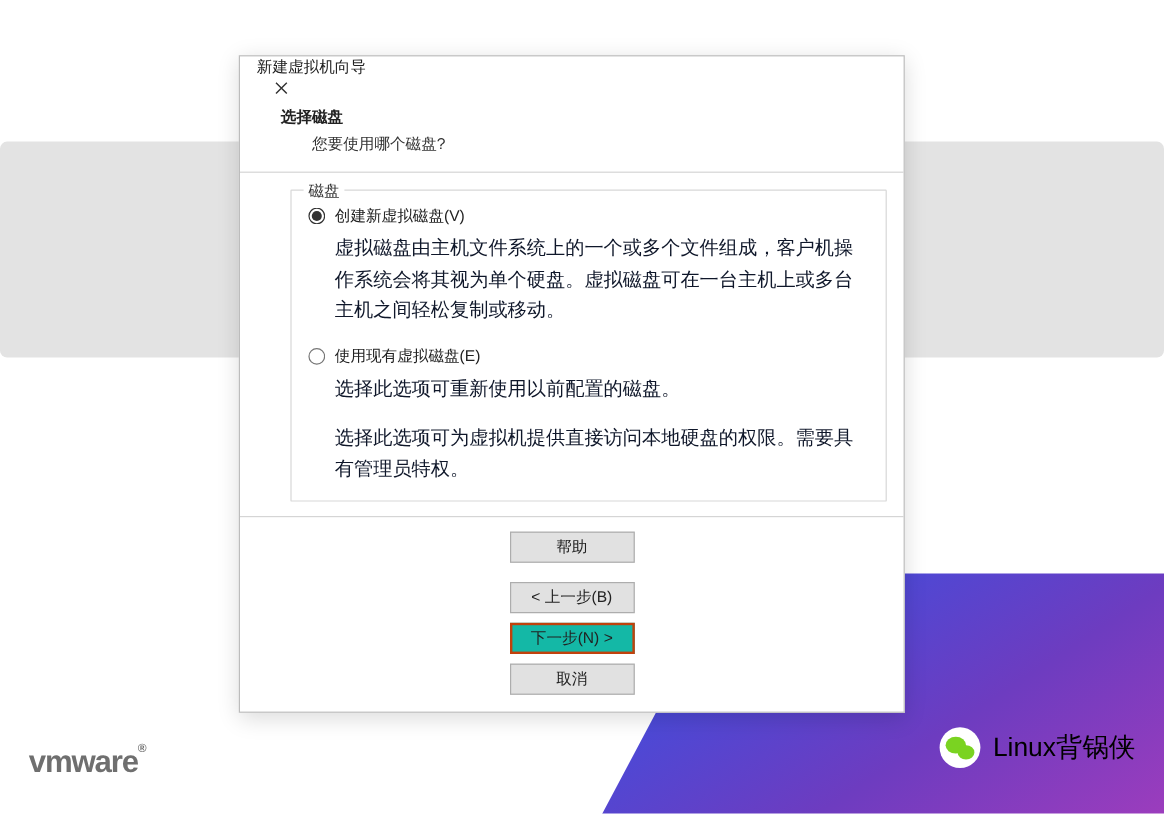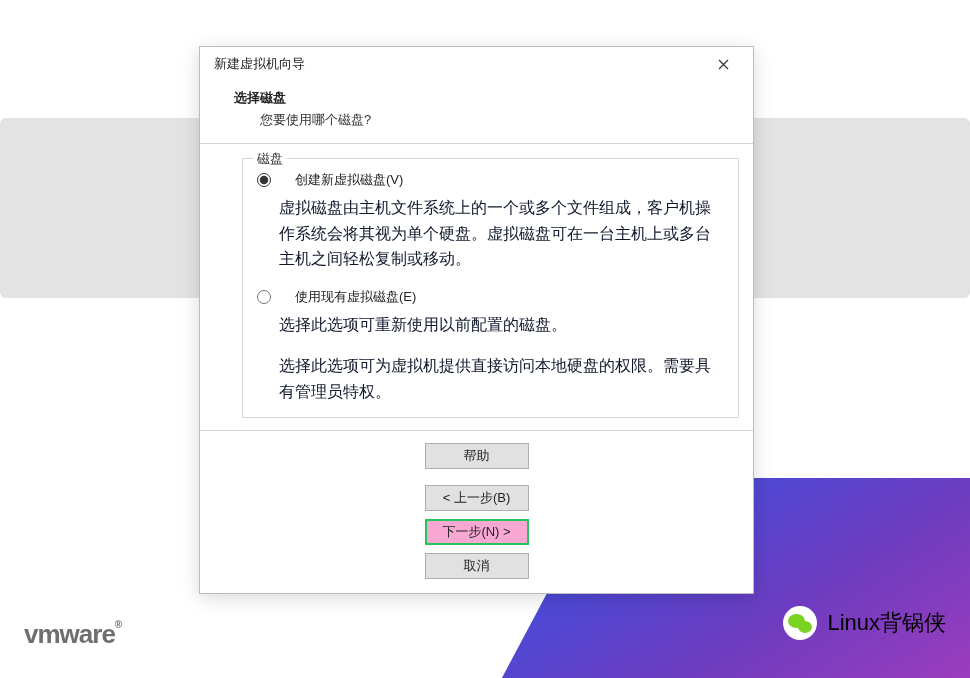--- a/index.html
+++ b/index.html
@@ -36,55 +36,56 @@
 .bubble1 { position:absolute; width:17px; height:14px; border-radius:50%; background:#7ad321; left:5px; top:8px; }
 .bubble2 { position:absolute; width:14px; height:12px; border-radius:50%; background:#7ad321; right:5px; bottom:7px; }
 .wechat-text { font-size: 22px; font-weight: 500; }
 .dialog {
   position: absolute; left: 199px; top: 46px; width: 555px; height: 548px;
   background: #fff; border: 1px solid #bcbcbc;
   box-shadow: 0 4px 18px rgba(0,0,0,0.15);
   display: flex; flex-direction: column;
 }
 .titlebar {
-  height: 34px; display: flex; align-items: center; justify-content: space-between;
+  height: 34px; display: flex; justify-content: space-between;
   padding: 0 10px 0 14px;
+  flex-direction: column;
 }
 .titlebar-text { font-size: 13px; }
 .close-btn {
   width: 40px; height: 28px; display:flex; align-items:center; justify-content:center;
   cursor: pointer; font-family: Arial, sans-serif; font-size: 15px; color:#333;
 }
 .header-area { padding: 8px 24px 14px 24px; border-bottom: 1px solid #d5d5d5; }
 .header-area .heading { font-weight: 700; font-size: 13px; margin-bottom: 4px; padding-left: 10px; }
 .header-area .subheading { font-size: 13px; color: #333; padding-left: 36px; }
 .body-area { flex: 1; padding: 14px 14px 10px 14px; overflow:hidden; }
 .fieldset {
   border: 1px solid #d7d7d7; border-radius: 1px;
   padding: 12px 14px 18px 14px; position: relative; height: 260px; margin-left: 28px;
 }
 .fieldset-legend {
   position: absolute; top: -9px; left: 10px; background:#fff; padding: 0 4px;
   font-size: 13px; color:#333;
 }
 .radio-option { margin-bottom: 16px; }
-.radio-line { display:flex; align-items:center; gap:24px; cursor:pointer; }
+.radio-line { display:flex; align-items:center; gap:8px; cursor:pointer; }
 .radio-label { font-size: 13px; }
 .radio-desc { font-size: 16px; color:#0f172a; margin: 6px 0 0 22px; line-height: 1.6; }
 input[type=radio] { width:14px; height:14px; accent-color:#333; }
 .button-bar {
   border-top: 1px solid #d5d5d5; padding: 12px 14px 14px 14px;
   display:flex; align-items:center; gap:8px;flex-direction:column;
 }
 .btn {
   height: 26px; min-width: 104px; padding: 0 10px;
   background: #e1e1e1; border: 1px solid #adadad;
   font-family: inherit; font-size: 13px; color:#222; cursor:pointer;
 }
-.btn.default { border: 2px solid #22c55e; background:#f9a8d4; }
+.btn.default { border: 2px solid #c2410c; background:#14b8a6; }
 .spacer { flex:1; }
 </style>
 </head>
 <body>
 
 <div class="bg-band"></div>
 <div class="bottom-grad"></div>
 
 <div class="vmware-logo">
   <span>vmware</span><sup>®</sup>

